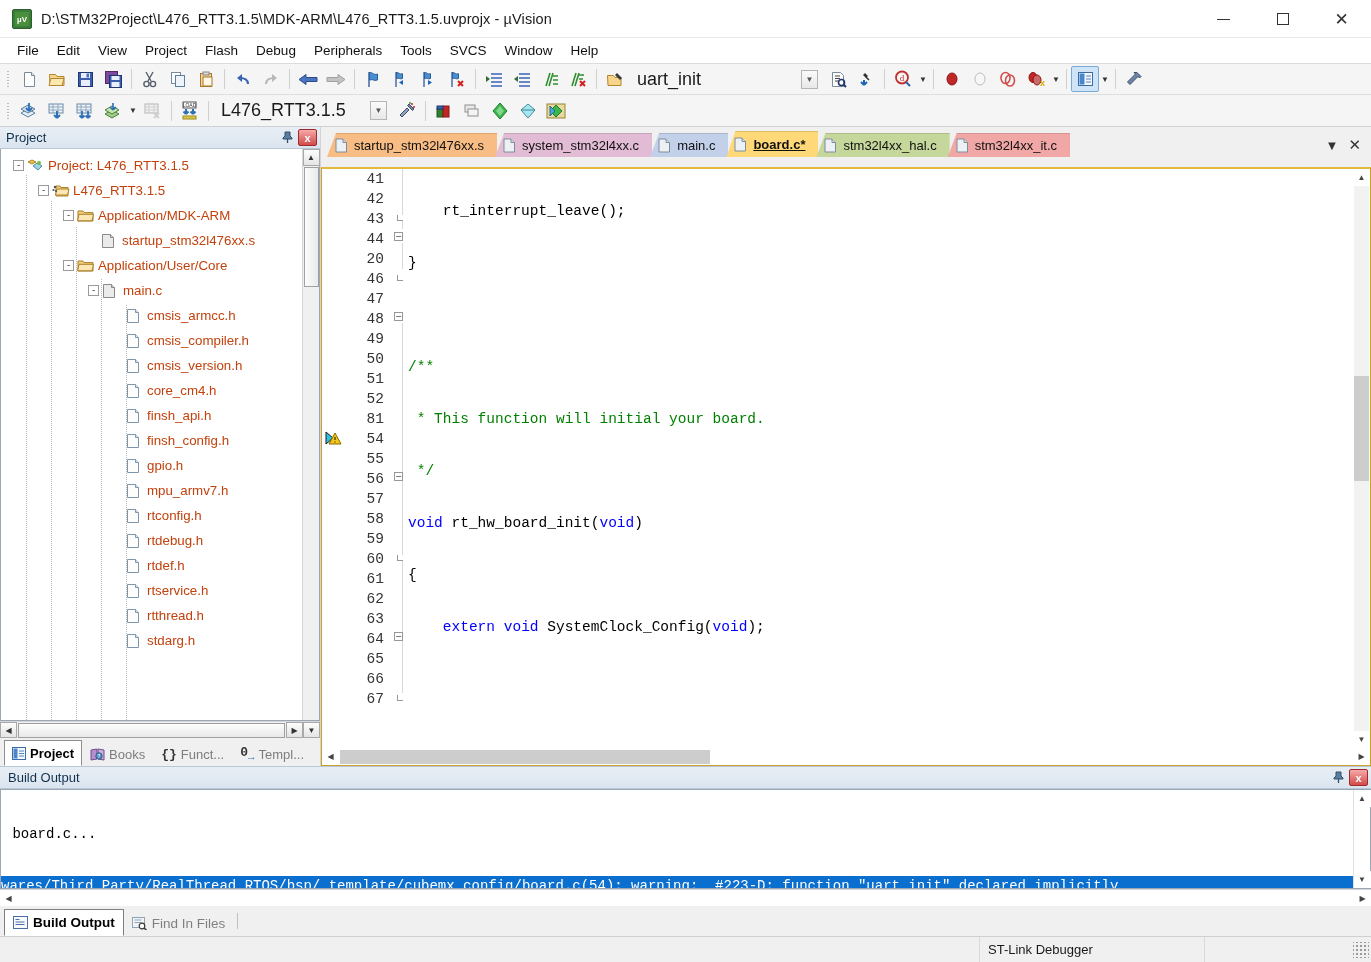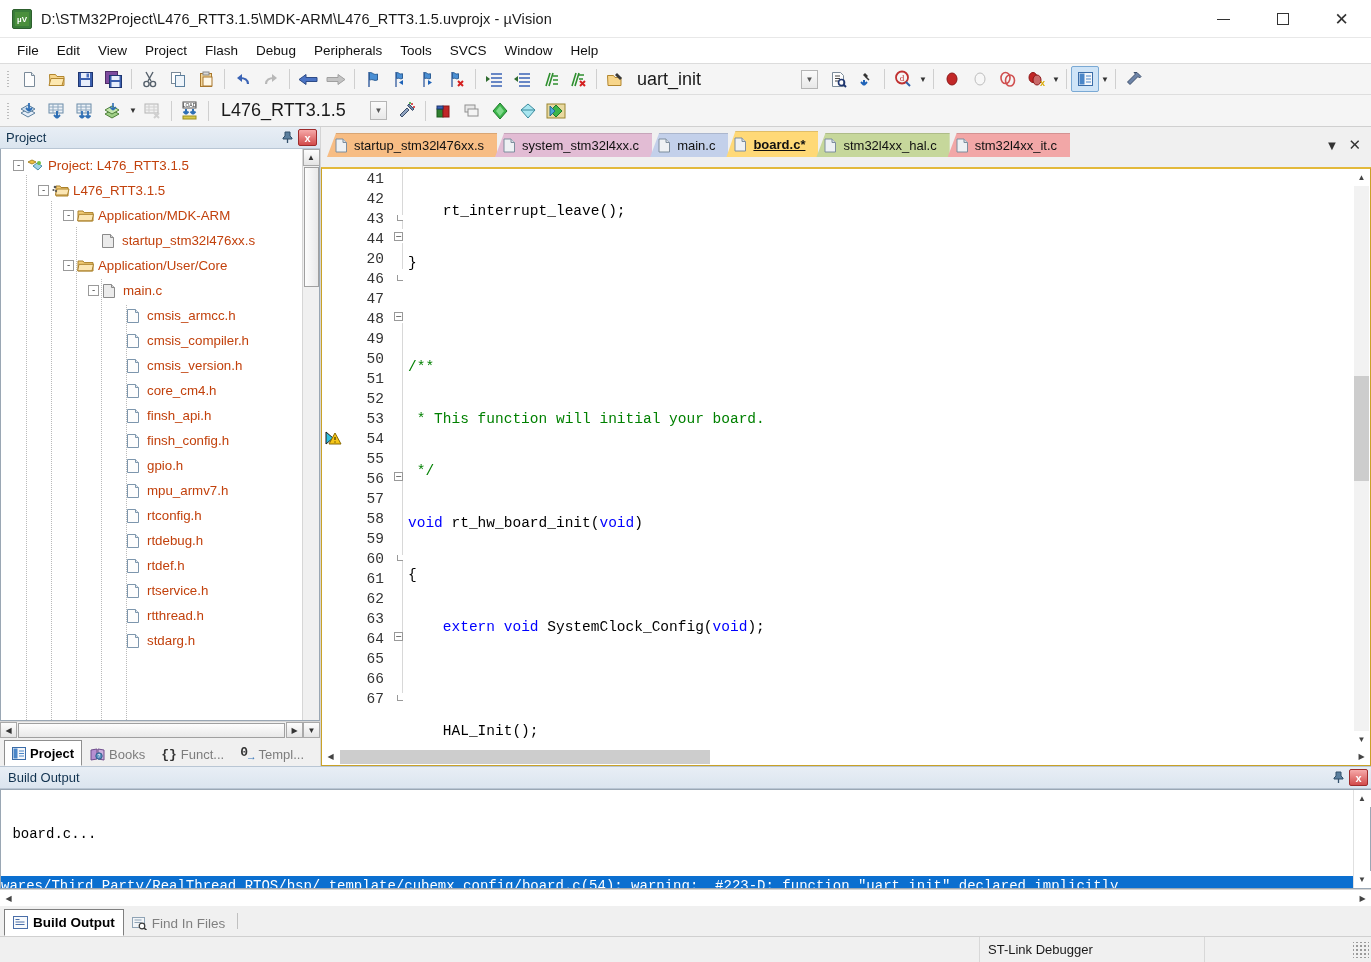--- a/index.html
+++ b/index.html
@@ -940,21 +940,21 @@
               <div class="ln">43</div>
               <div class="ln">44</div>
               <div class="ln">20</div>
               <div class="ln">46</div>
               <div class="ln">47</div>
               <div class="ln">48</div>
               <div class="ln">49</div>
               <div class="ln">50</div>
               <div class="ln">51</div>
               <div class="ln">52</div>
-              <div class="ln">53</div>
+              <div class="ln">81</div>
               <div class="ln">54</div>
               <div class="ln">55</div>
               <div class="ln">56</div>
               <div class="ln">57</div>
               <div class="ln">58</div>
               <div class="ln">59</div>
               <div class="ln">60</div>
               <div class="ln">61</div>
               <div class="ln">62</div>
               <div class="ln">63</div>
@@ -998,21 +998,20 @@
               <div class="ln">    rt_interrupt_leave();</div>
               <div class="ln">}</div>
               <div class="ln"></div>
               <div class="ln cm">/**</div>
               <div class="ln cm"> * This function will initial your board.</div>
               <div class="ln cm"> */</div>
               <div class="ln"><span class="kw">void</span> rt_hw_board_init(<span class="kw">void</span>)</div>
               <div class="ln">{</div>
               <div class="ln">    <span class="kw">extern</span> <span class="kw">void</span> SystemClock_Config(<span class="kw">void</span>);</div>
               <div class="ln"></div>
-              <div class="ln">    HAL_Init();</div>
               
               
               
               
               
               
               
               
               
               

